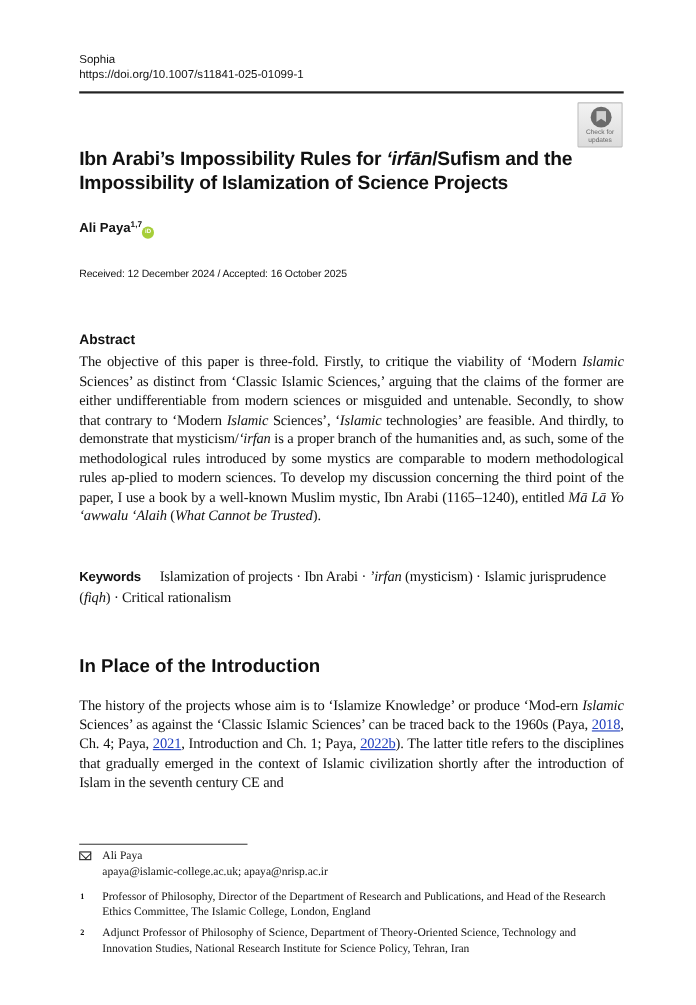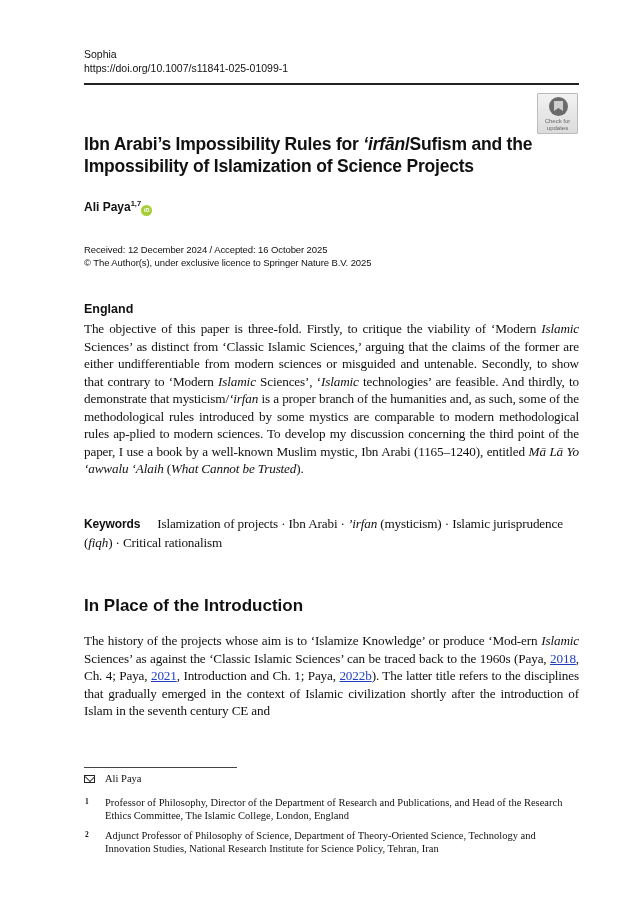--- a/index.html
+++ b/index.html
@@ -1,19 +1,19 @@
 <!DOCTYPE html>
 <html><head>
 <meta charset="utf-8">
 <style>
   html, body { margin:0; padding:0; background:#fff; }
   body { width:633px; height:914px; position:relative; overflow:hidden; color:#111; }
   .sans { font-family:"Liberation Sans", "DejaVu Sans", sans-serif; }
   .serif { font-family:"Liberation Serif", "DejaVu Serif", serif; }
-  #page { position:absolute; left:16px; top:0; width:578px; height:914px; }
+  #page { position:absolute; left:4px; top:0; width:578px; height:914px; }
 
   .journal { position:absolute; left:68px; top:47px; font-size:10.5px; line-height:14px; }
   .header-rule { position:absolute; left:68px; top:83px; width:495px; height:2px; background:#222; }
 
   .crossmark { position:absolute; left:521px; top:93px; width:41px; height:41px; background:linear-gradient(#f2f2f2,#dcdcdc); border:1px solid #bbb; box-sizing:border-box; border-radius:1px; text-align:center; }
   .crossmark .circle { position:absolute; left:11px; top:3px; width:19px; height:19px; border-radius:50%; background:#6b6b6b; }
   .crossmark .circle:after { content:""; position:absolute; left:5px; top:4px; width:9px; height:10px; background:#cfcfcf; clip-path:polygon(0 0,100% 0,100% 100%,50% 70%,0 100%); }
   .crossmark .cm-text { position:absolute; left:0; right:0; top:24px; font-size:6px; line-height:6.5px; color:#666; }
 
   .title { position:absolute; left:68px; top:133px; width:455px; font-size:17.5px; font-weight:bold; line-height:22px; letter-spacing:-0.2px; }
@@ -61,36 +61,36 @@
   </div>
 
   <div class="title sans"><span>Ibn Arabi’s Impossibility Rules for </span><i>‘irfān</i><span>/Sufism and the Impossibility of Islamization of Science Projects</span></div>
 
   <div class="author sans">
     <span>Ali Paya</span><sup>1,7</sup><span class="orcid">iD</span>
   </div>
 
   <div class="dates sans">
     <div>Received: 12 December 2024 / Accepted: 16 October 2025</div>
-    <div>© The Author(s), under exclusive licence to Springer Nature B.V. 2025</div>
   </div>
 
-  <div class="abstract-h sans">England</div>
+  <div class="abstract-h sans">Abstract</div>
   <div class="abstract serif"><span>The objective of this paper is three-fold. Firstly, to critique the viability of ‘Modern </span><i>Islamic</i><span> Sciences’ as distinct from ‘Classic Islamic Sciences,’ arguing that the claims of the former are either undifferentiable from modern sciences or misguided and untenable. Secondly, to show that contrary to ‘Modern </span><i>Islamic</i><span> Sciences’, ‘</span><i>Islamic</i><span> technologies’ are feasible. And thirdly, to demonstrate that mysticism/</span><i>‘irfan</i><span> is a proper branch of the humanities and, as such, some of the methodological rules introduced by some mystics are comparable to modern methodological rules ap-plied to modern sciences. To develop my discussion concerning the third point of the paper, I use a book by a well-known Muslim mystic, Ibn Arabi (1165–1240), entitled </span><i>Mā Lā Yo ‘awwalu ‘Alaih</i><span> (</span><i>What Cannot be Trusted</i><span>).</span></div>
 
   <div class="keywords serif"><span class="kwlabel sans">Keywords</span><span>Islamization of projects · Ibn Arabi · </span><i>’irfan</i><span> (mysticism) · Islamic jurisprudence (</span><i>fiqh</i><span>) · Critical rationalism</span></div>
 
   <div class="section-h sans">In Place of the Introduction</div>
   <div class="intro serif"><span>The history of the projects whose aim is to ‘Islamize Knowledge’ or produce ‘Mod-ern </span><i>Islamic</i><span> Sciences’ as against the ‘Classic Islamic Sciences’ can be traced back to the 1960s (Paya, </span><span class="cite">2018</span><span>, Ch. 4; Paya, </span><span class="cite">2021</span><span>, Introduction and Ch. 1; Paya, </span><span class="cite">2022b</span><span>). The latter title refers to the disciplines that gradually emerged in the context of Islamic civilization shortly after the introduction of Islam in the seventh century CE and</span></div>
 
   <div class="fn-rule"></div>
   <div class="footnotes serif">
     <div class="fn" style="margin-bottom:10px;">
       <span class="mark"><span class="mail-icon"></span></span>
       <div>Ali Paya</div>
+      <div>apaya@islamic-college.ac.uk; apaya@nrisp.ac.ir</div>
     </div>
     <div class="fn" style="margin-bottom:6px;">
       <span class="num">1</span>
       <div>Professor of Philosophy, Director of the Department of Research and Publications, and Head of the Research Ethics Committee, The Islamic College, London, England</div>
     </div>
     <div class="fn">
       <span class="num">2</span>
       <div>Adjunct Professor of Philosophy of Science, Department of Theory-Oriented Science, Technology and Innovation Studies, National Research Institute for Science Policy, Tehran, Iran</div>
     </div>
   </div>

